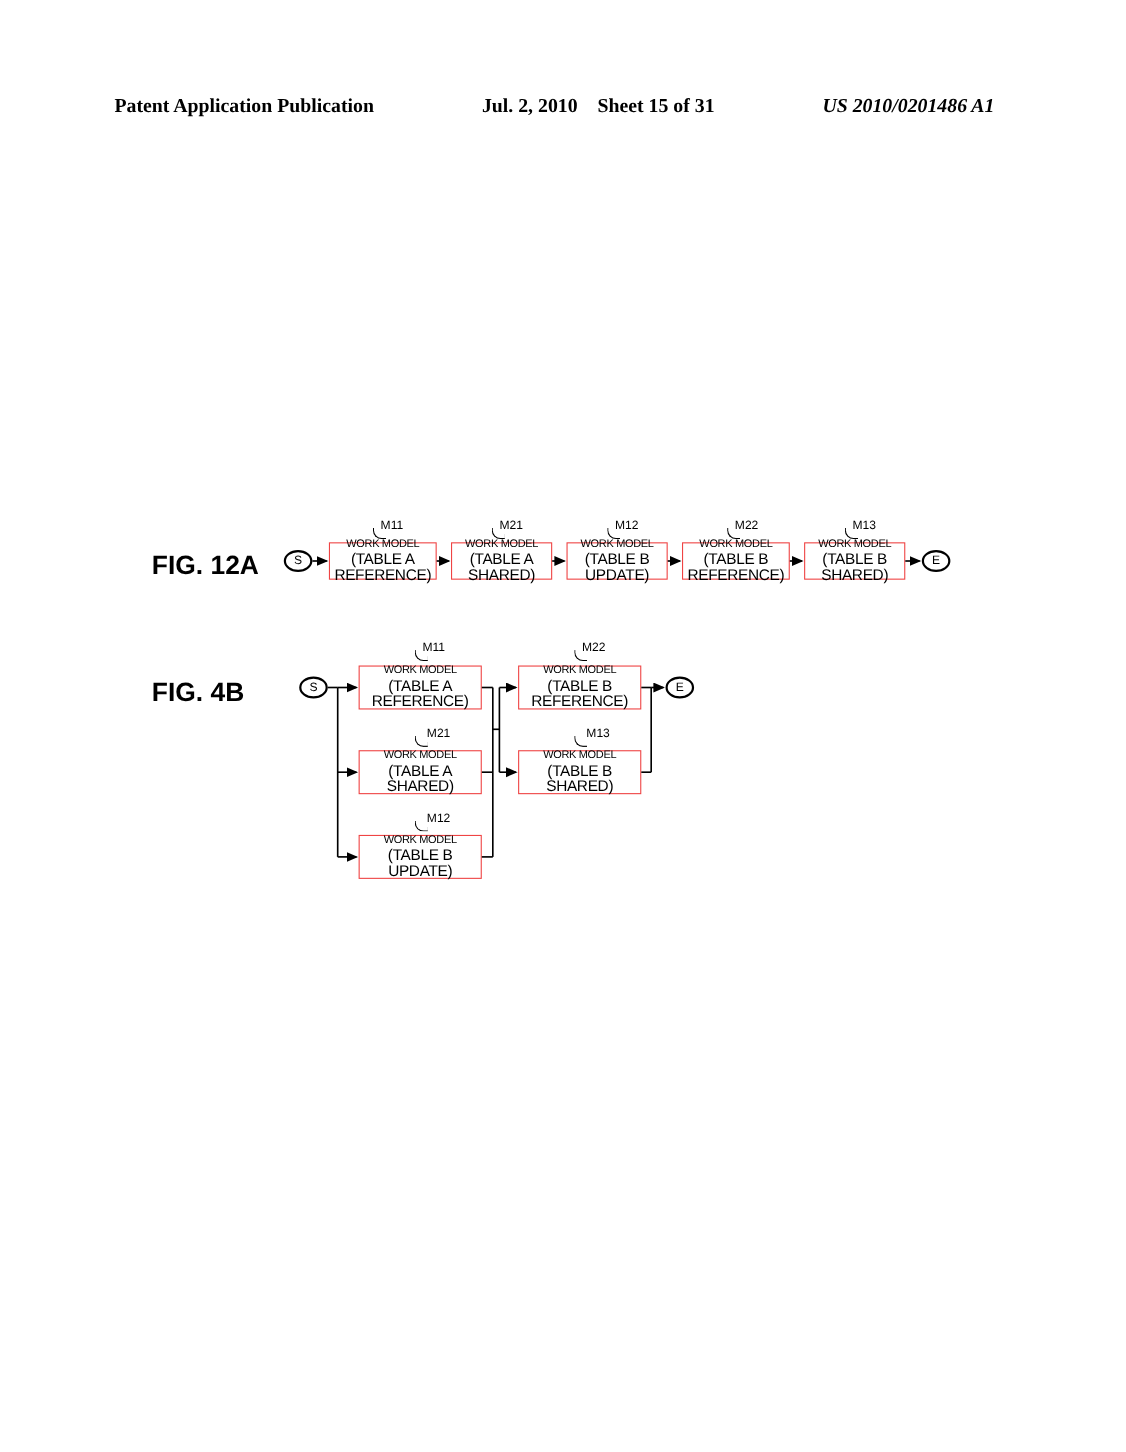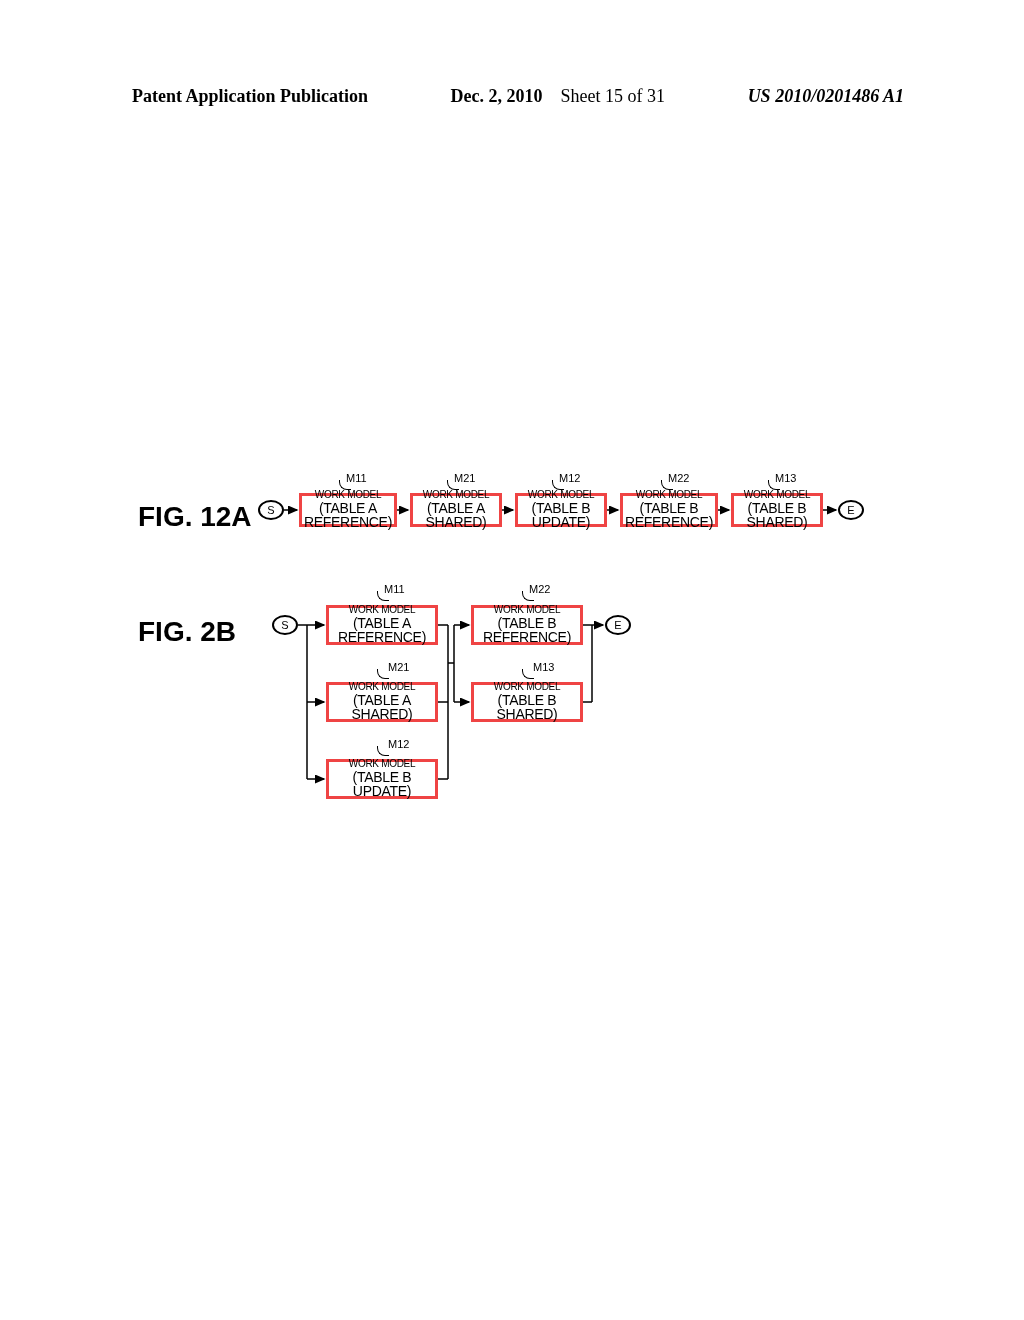--- a/index.html
+++ b/index.html
@@ -6,51 +6,51 @@
   body {
     width: 1024px;
     height: 1320px;
     background: #fff;
     font-family: "Times New Roman", serif;
     position: relative;
   }
   .header {
     position: absolute;
     top: 86px;
-    left: 132px;
+    left: 104px;
     right: 120px;
     display: flex;
     justify-content: space-between;
     font-size: 18px;
     font-weight: bold;
   }
   .header .pub { font-style: italic; }
-  .header .sheet { font-weight: normal; }
+  .header .sheet { font-weight: bold; }
   .fig-label {
     position: absolute;
     font-family: Arial, sans-serif;
-    font-size: 28px;
+    font-size: 24px;
     font-weight: bold;
   }
   .node-circle {
     position: absolute;
     width: 26px;
     height: 20px;
     border: 2px solid #000;
     border-radius: 50%;
     display: flex;
     align-items: center;
     justify-content: center;
     font-family: Arial, sans-serif;
     font-size: 11px;
     background: #fff;
   }
   .box {
     position: absolute;
-    border: 3px solid #ef4444;
+    border: 1px solid #ef4444;
     background: #fff;
     text-align: center;
     font-family: Arial, "Arial Narrow", sans-serif;
     font-stretch: condensed;
     letter-spacing: -0.3px;
     display: flex;
     flex-direction: column;
     align-items: center;
     justify-content: center;
     line-height: 1.05;
@@ -75,21 +75,21 @@
     left: 0; top: 0;
     pointer-events: none;
   }
 </style>
 </head>
 <body>
 
 <div class="header">
   <span>Patent Application Publication</span>
   <span>
-    <span>Dec. 2, 2010</span>
+    <span>Jul. 2, 2010</span>
     &nbsp;&nbsp;
     <span class="sheet">Sheet 15 of 31</span>
   </span>
   <span class="pub">US 2010/0201486 A1</span>
 </div>
 
 <div class="fig-label" style="left:138px; top:501px;">FIG. 12A</div>
 
 <div class="node-circle" style="left:258px; top:500px;">
   <span>S</span>
@@ -142,21 +142,21 @@
   </defs>
 
   <line x1="284" y1="510" x2="297" y2="510" stroke="#000" stroke-width="1.5" marker-end="url(#ah)"></line>
   <line x1="397" y1="510" x2="408" y2="510" stroke="#000" stroke-width="1.5" marker-end="url(#ah)"></line>
   <line x1="502" y1="510" x2="513" y2="510" stroke="#000" stroke-width="1.5" marker-end="url(#ah)"></line>
   <line x1="607" y1="510" x2="618" y2="510" stroke="#000" stroke-width="1.5" marker-end="url(#ah)"></line>
   <line x1="718" y1="510" x2="729" y2="510" stroke="#000" stroke-width="1.5" marker-end="url(#ah)"></line>
   <line x1="823" y1="510" x2="836" y2="510" stroke="#000" stroke-width="1.5" marker-end="url(#ah)"></line>
 </svg>
 
-<div class="fig-label" style="left:138px; top:616px;">FIG. 2B</div>
+<div class="fig-label" style="left:138px; top:616px;">FIG. 4B</div>
 
 <div class="node-circle" style="left:272px; top:615px;">
   <span>S</span>
 </div>
 
 <div class="box" style="left:326px; top:605px; width:112px; height:40px;">
   <span class="t1">WORK MODEL</span>
   <span class="t2">(TABLE A REFERENCE)</span>
 </div>
 <div class="ref-label" style="left:384px; top:583px;">M11</div>

